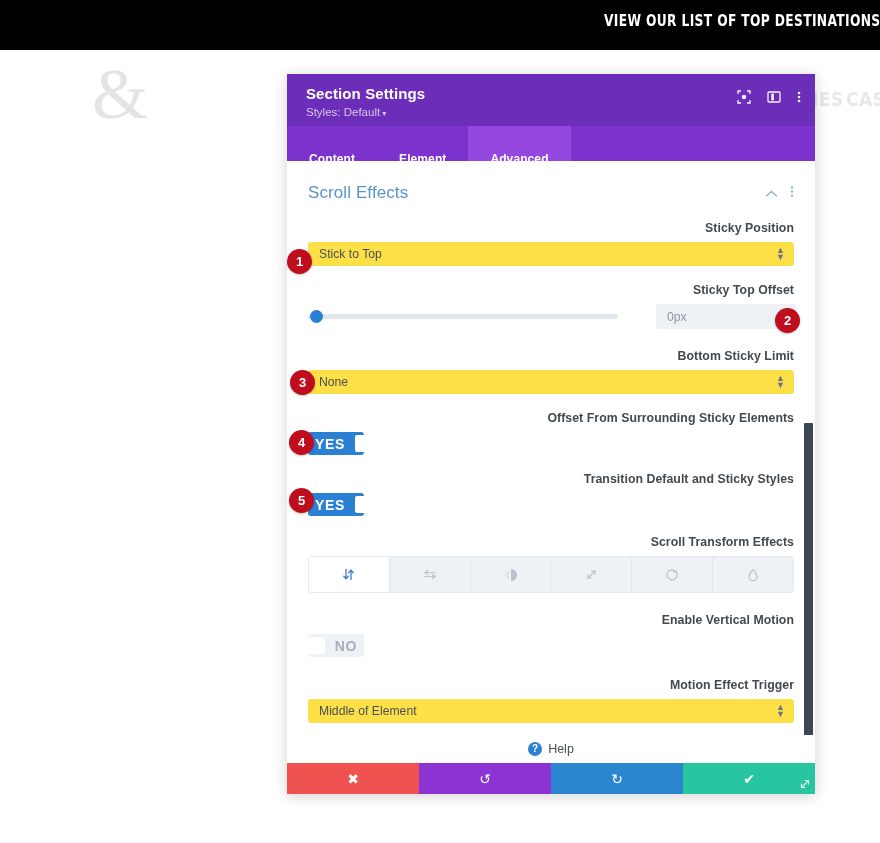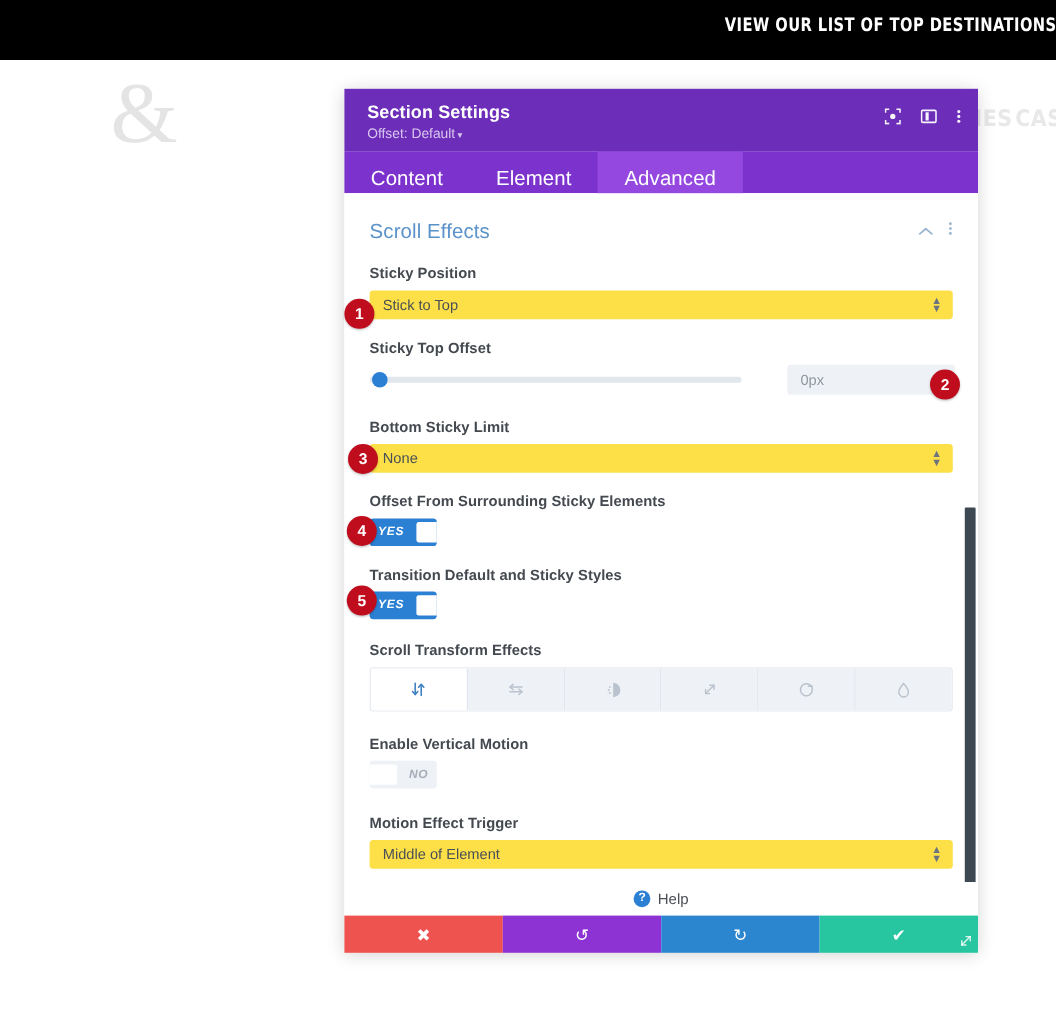--- a/index.html
+++ b/index.html
@@ -105,23 +105,23 @@
   .hicon { color: #ffffff; opacity: .95; display: block; line-height: 0; }
 
   .tabbar {
     background: #7C33CE;
     height: 35px;
     display: flex;
     flex: 0 0 auto;
   }
   .tab {
     color: #ffffff;
-    font-size: 17px;
-    font-weight: normal;
-    padding: 5px 22px;
+    font-size: 12px;
+    font-weight: bold;
+    padding: 16px 22px;
     height: 35px;
     line-height: 35px;
     letter-spacing: 0.1px;
     cursor: pointer;
   }
   .tab.active { background: #9448E0; }
 
   .modal-body {
     flex: 1 1 auto;
     position: relative;
@@ -150,20 +150,21 @@
   }
   .section-head-icons { display: flex; align-items: center; gap: 12px; color: #9bb7cf; }
 
   .field { margin-bottom: 17px; position: relative; }
   .field-label {
     color: #444950;
     font-size: 12.3px;
     font-weight: bold;
     margin-bottom: 7px;
     letter-spacing: .05px;
+    text-align: right;
   }
 
   .select-box {
     background: #fde047;
     border: none;
     border-radius: 3px;
     height: 24px;
     display: flex;
     align-items: center;
     padding: 0 10px 0 11px;
@@ -227,26 +228,25 @@
     height: 23px;
     border-radius: 3px;
     cursor: pointer;
     overflow: hidden;
     width: 56px;
     box-sizing: border-box;
   }
   .toggle.on { background: #2c80d4; justify-content: flex-start; }
   .toggle.off { background: #eef1f6; justify-content: flex-end; }
   .toggle .tlabel {
-    font-size: 10px;
+    font-size: 14px;
     font-weight: bold;
     letter-spacing: .6px;
     padding: 0 7px;
     order: 1;
-    font-style: italic;
   }
   .toggle.on .tlabel { color: #ffffff; }
   .toggle.off .tlabel { color: #a7aeb8; order: 2; }
   .toggle .knob {
     width: 27px;
     height: 17px;
     background: #ffffff;
     border-radius: 2px;
     margin: 0 3px;
     order: 2;
@@ -373,21 +373,21 @@
   </div>
   <div class="bg-amp">&amp;</div>
   <div class="bg-word w1">IES</div>
   <div class="bg-word w2">CASE</div>
 
   <div class="modal">
 
     <div class="modal-header">
       <div class="modal-title">Section Settings</div>
       <div class="modal-preset">
-        <span>Offset: Default</span><span class="caret">▾</span>
+        <span>Styles: Default</span><span class="caret">▾</span>
       </div>
       <div class="header-icons">
         <span class="hicon">
           <svg width="14" height="14" viewBox="0 0 14 14" fill="none" stroke="#fff" stroke-width="1.3">
             <path d="M1 4V1h3M13 4V1h-3M1 10v3h3M13 10v3h-3"></path>
             <circle cx="7" cy="7" r="2.2" fill="#fff" stroke="none"></circle>
           </svg>
         </span>
         <span class="hicon">
           <svg width="14" height="14" viewBox="0 0 14 14" fill="none" stroke="#fff" stroke-width="1.3">

